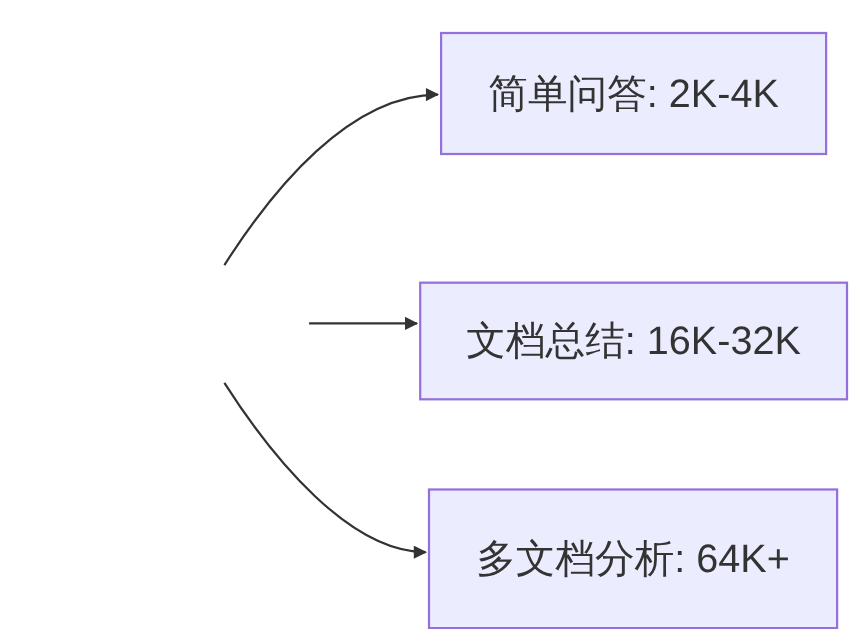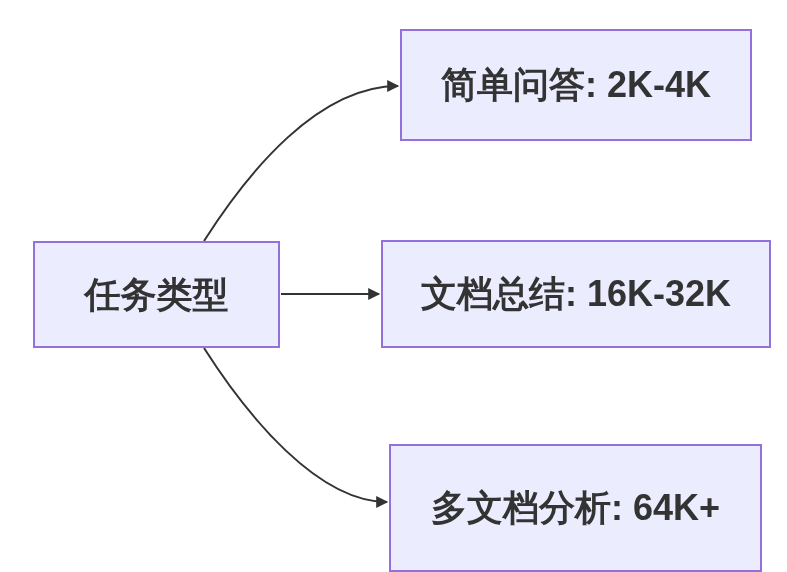--- a/index.html
+++ b/index.html
@@ -28,25 +28,24 @@
     background: #ECECFF;
     border: 2px solid #9370DB;
     color: #333333;
     font-size: 36px;
     line-height: 1.2;
     display: flex;
     align-items: center;
     justify-content: center;
     text-align: center;
     white-space: nowrap;
-    font-weight: bold;
   }
   .node-root    { left: 33px;  top: 241px; width: 247px; height: 107px; }
   .node-qa      { left: 400px; top: 29px;  width: 352px; height: 112px; }
-  .node-summary { left: 381px; top: 240px; width: 390px; height: 108px; }
+  .node-summary { left: 381px; top: 256px; width: 390px; height: 108px; }
   .node-multi   { left: 389px; top: 444px; width: 373px; height: 128px; }
   .edge-path {
     fill: none;
     stroke: #333333;
     stroke-width: 2px;
   }
 </style>
 </head>
 <body>
 
@@ -56,23 +55,20 @@
     <defs>
       <marker id="arrowhead" viewBox="0 0 10 10" refX="9" refY="5" markerUnits="userSpaceOnUse" markerWidth="14" markerHeight="12" orient="auto">
         <path d="M 0 0 L 10 5 L 0 10 z" fill="#333333"></path>
       </marker>
     </defs>
     <path class="edge-path" d="M 204,241 C 248,172 318,86 398,86" marker-end="url(#arrowhead)"></path>
     <path class="edge-path" d="M 281,294 L 379,294" marker-end="url(#arrowhead)"></path>
     <path class="edge-path" d="M 204,348 C 248,417 318,502 387,502" marker-end="url(#arrowhead)"></path>
   </svg>
 
-  <div class="node node-root">
-    <span>任务类型</span>
-  </div>
 
   <div class="node node-qa">
     <span>简单问答: 2K-4K</span>
   </div>
 
   <div class="node node-summary">
     <span>文档总结: 16K-32K</span>
   </div>
 
   <div class="node node-multi">

